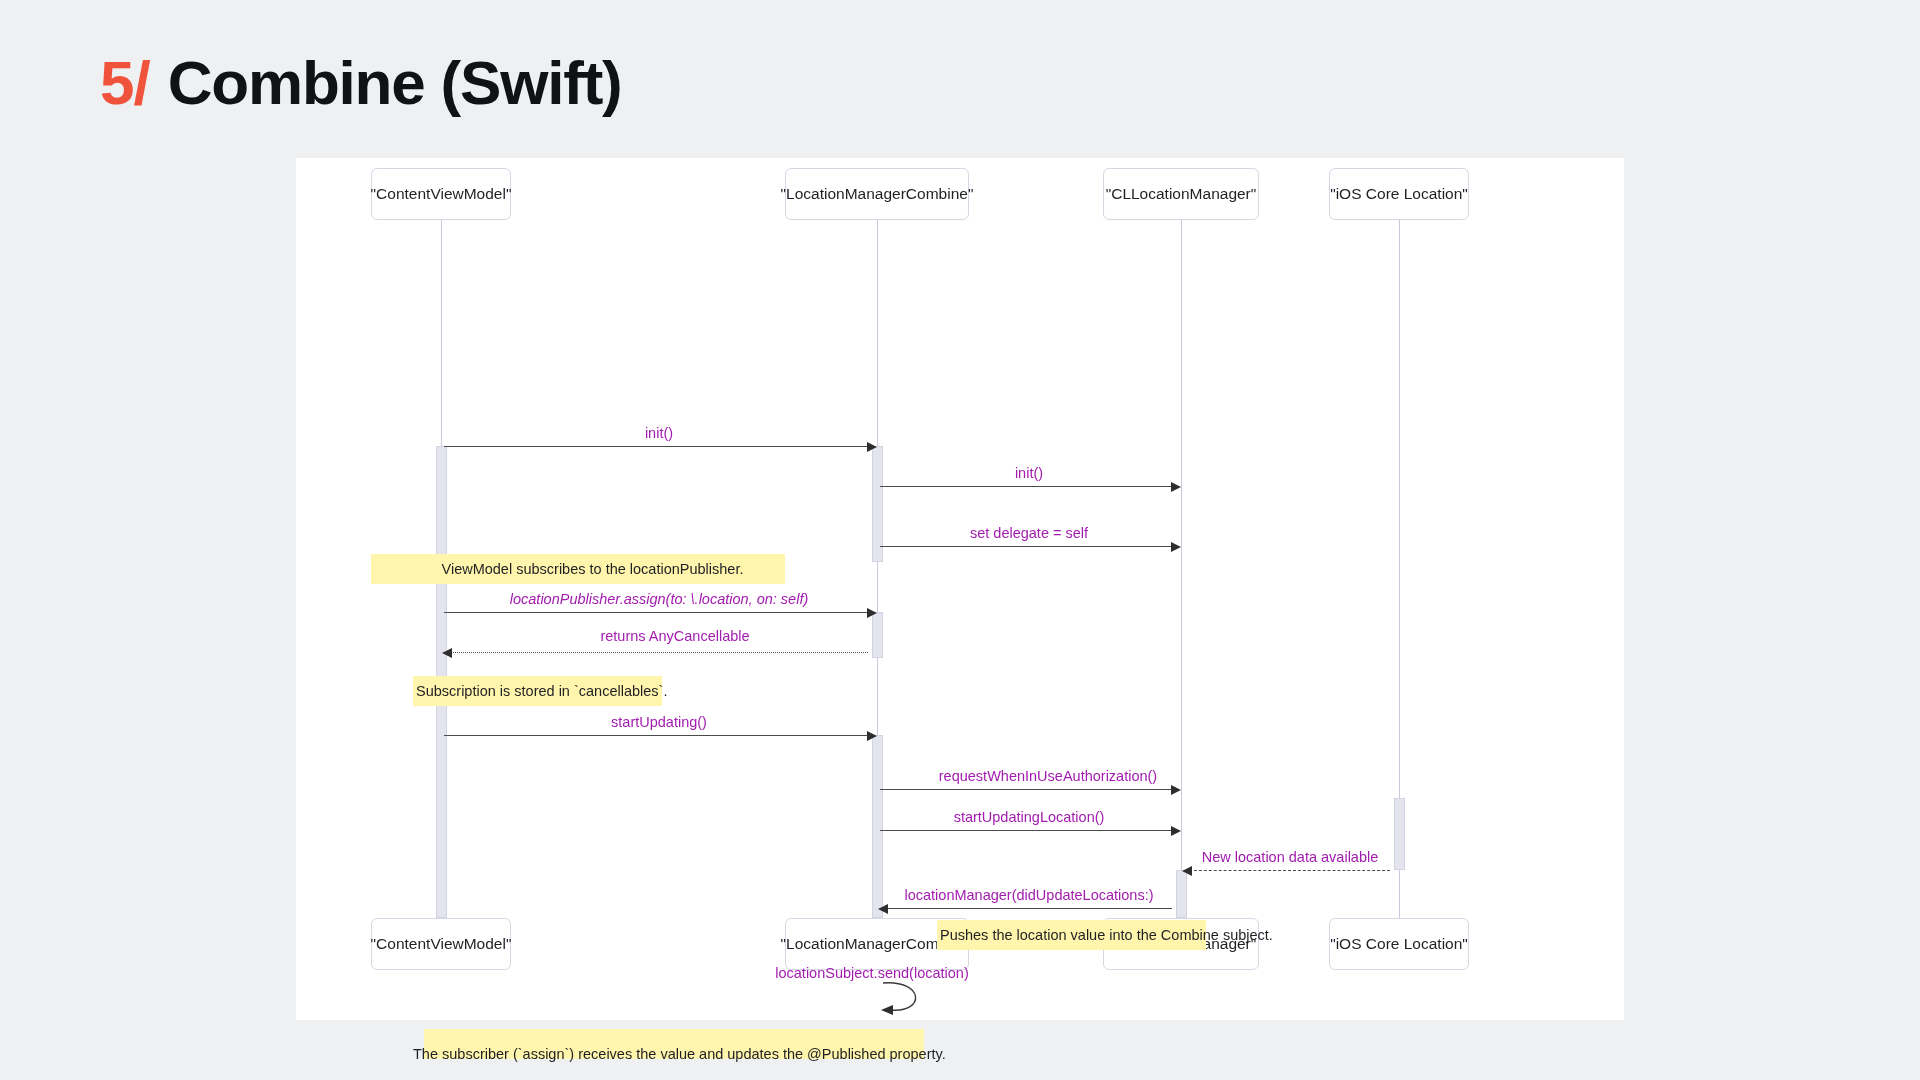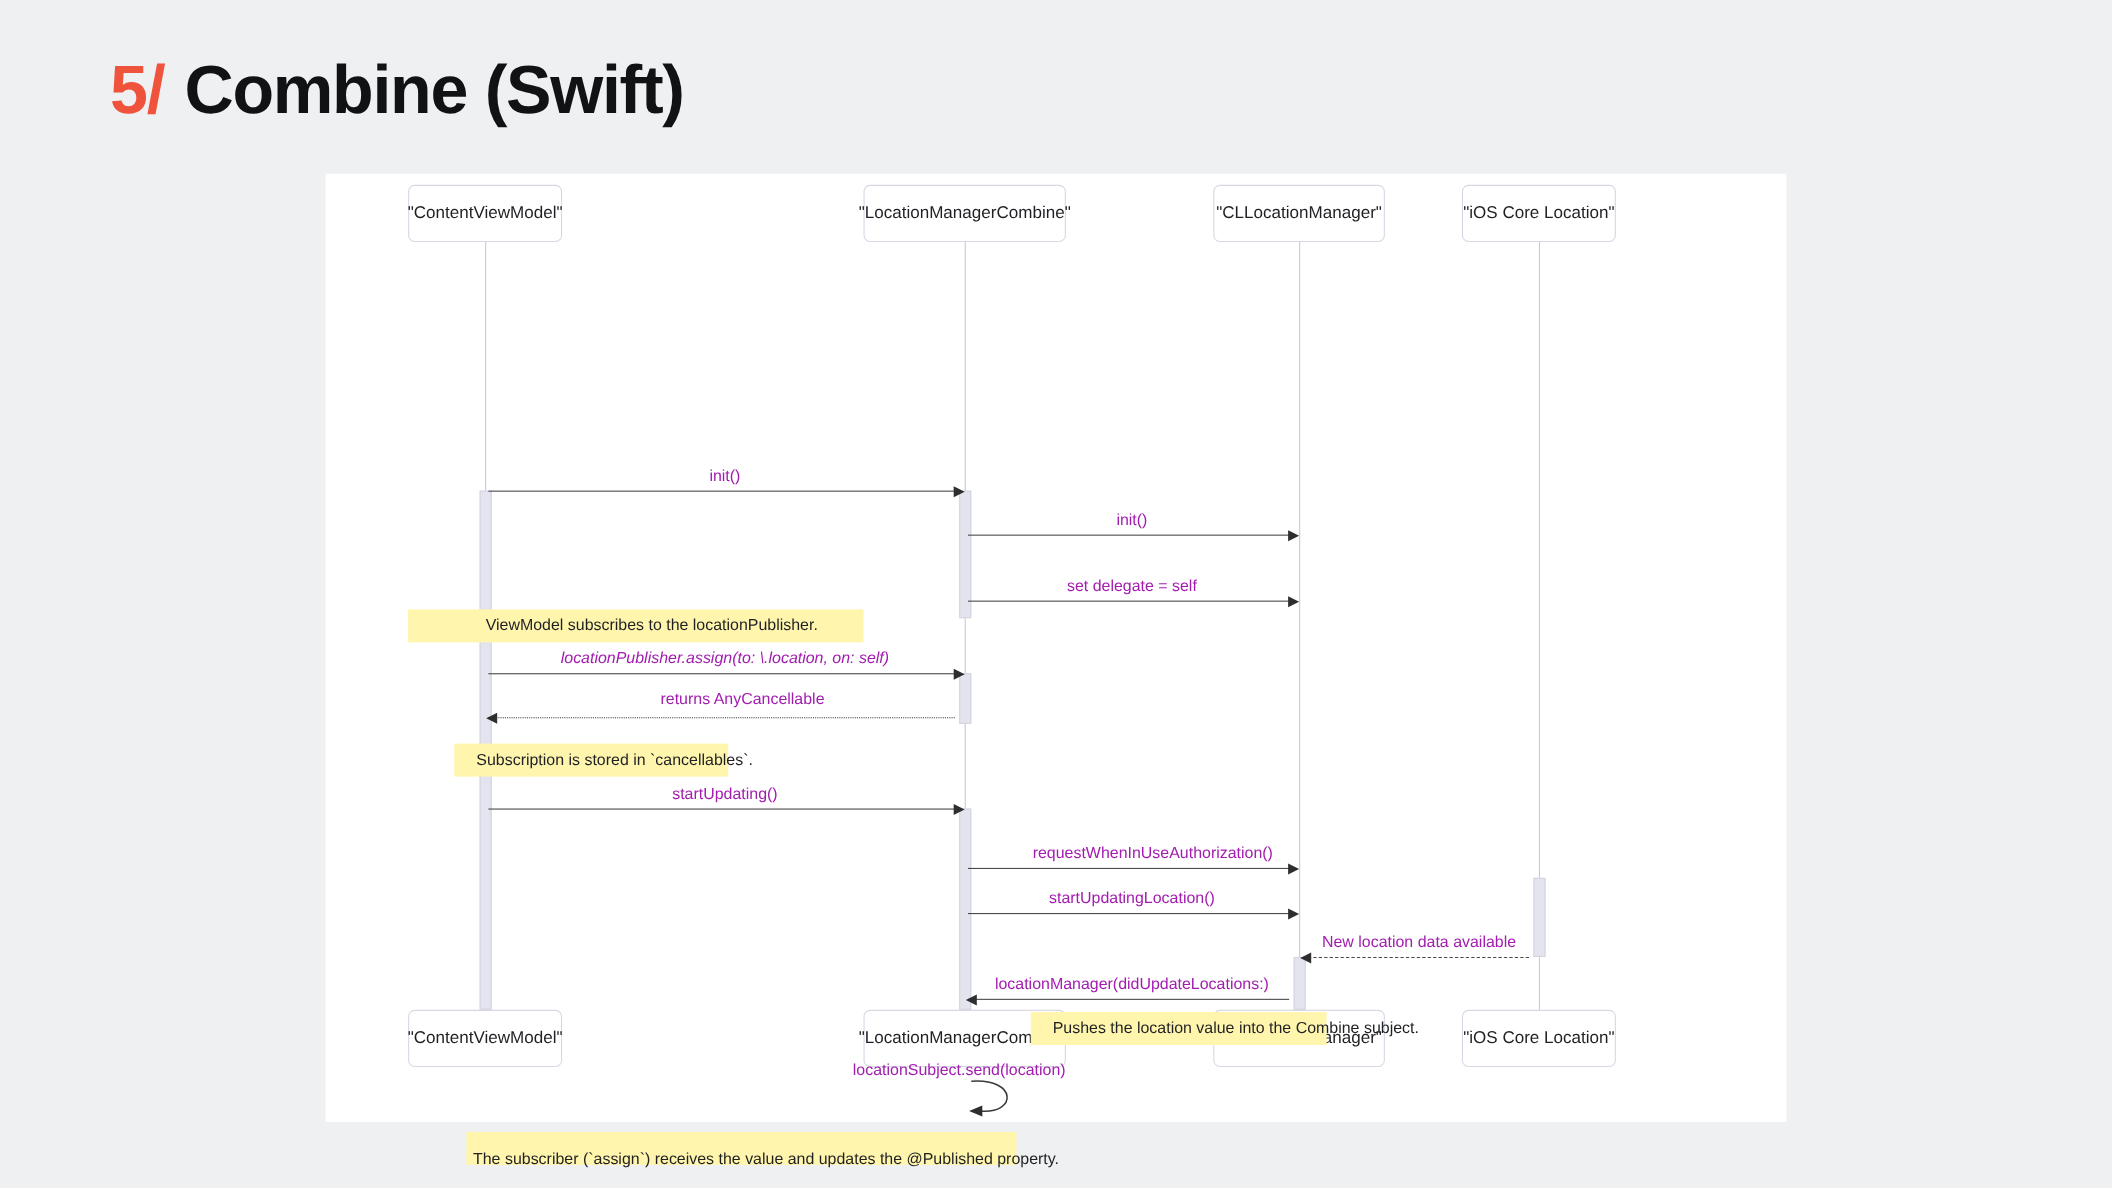--- a/index.html
+++ b/index.html
@@ -100,21 +100,21 @@
     box-sizing: border-box;
     background: #fff5ad;
     display: flex;
     align-items: center;
     height: 30px;
     font-size: 14.5px;
     color: #1f2023;
     white-space: nowrap;
   }
   .note.center { justify-content: center; }
-  .note.left   { justify-content: flex-start; padding-left: 20px; }
+  .note.left   { justify-content: flex-start; padding-left: 3px; }
   .note .note-txt { display: inline-block; }
   .note.overflow .note-txt {
     position: relative;
     left: -14px;
     margin-top: 20px;
   }
 
   
   .msg-label {
     position: absolute;

